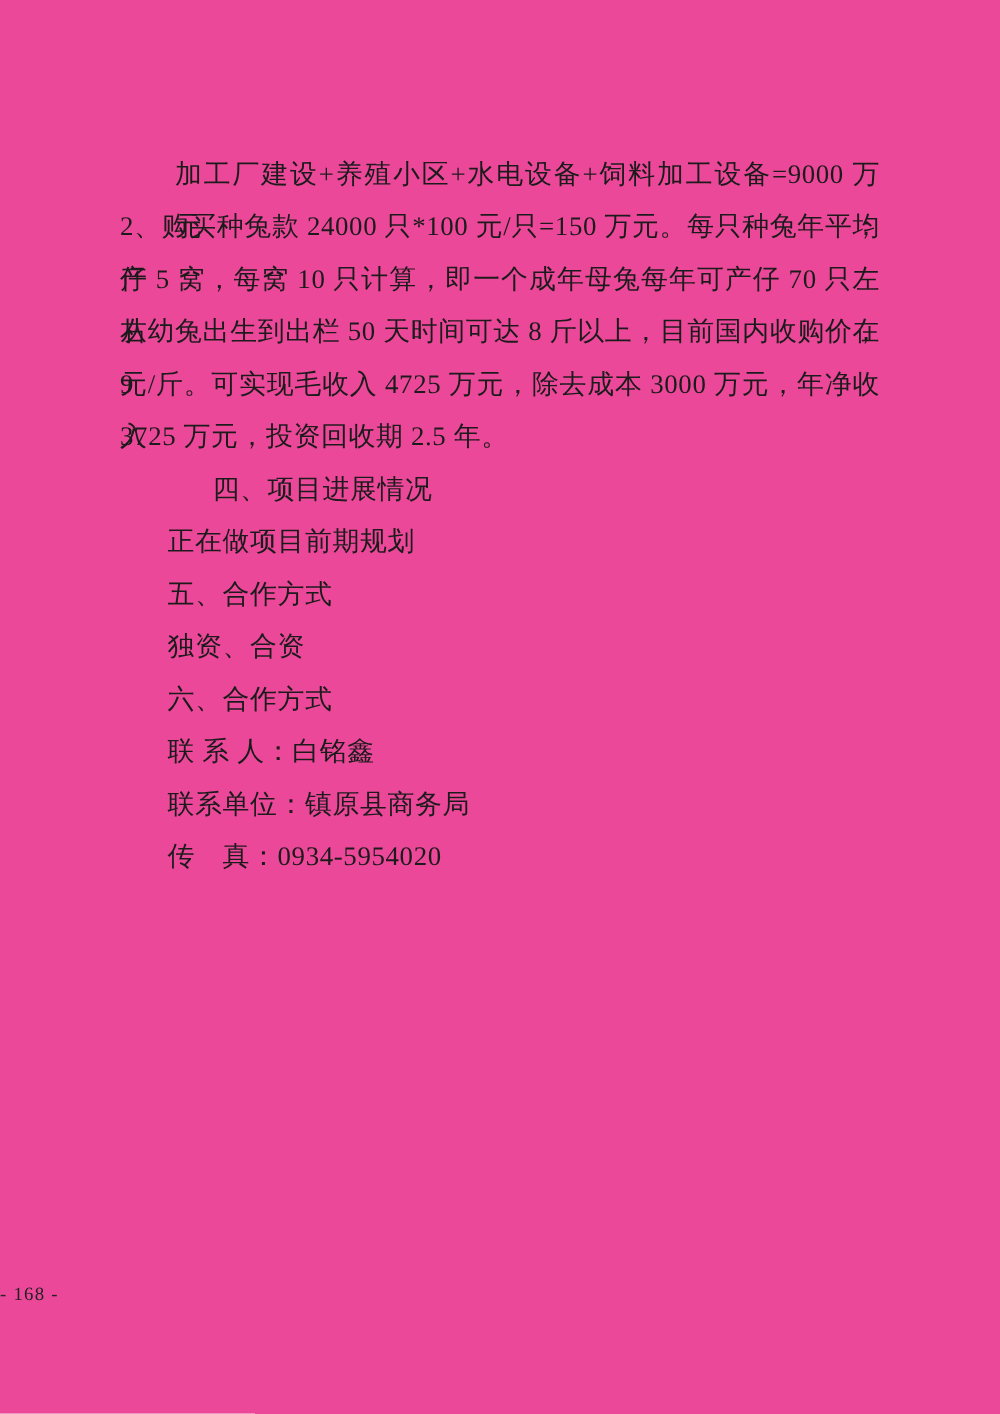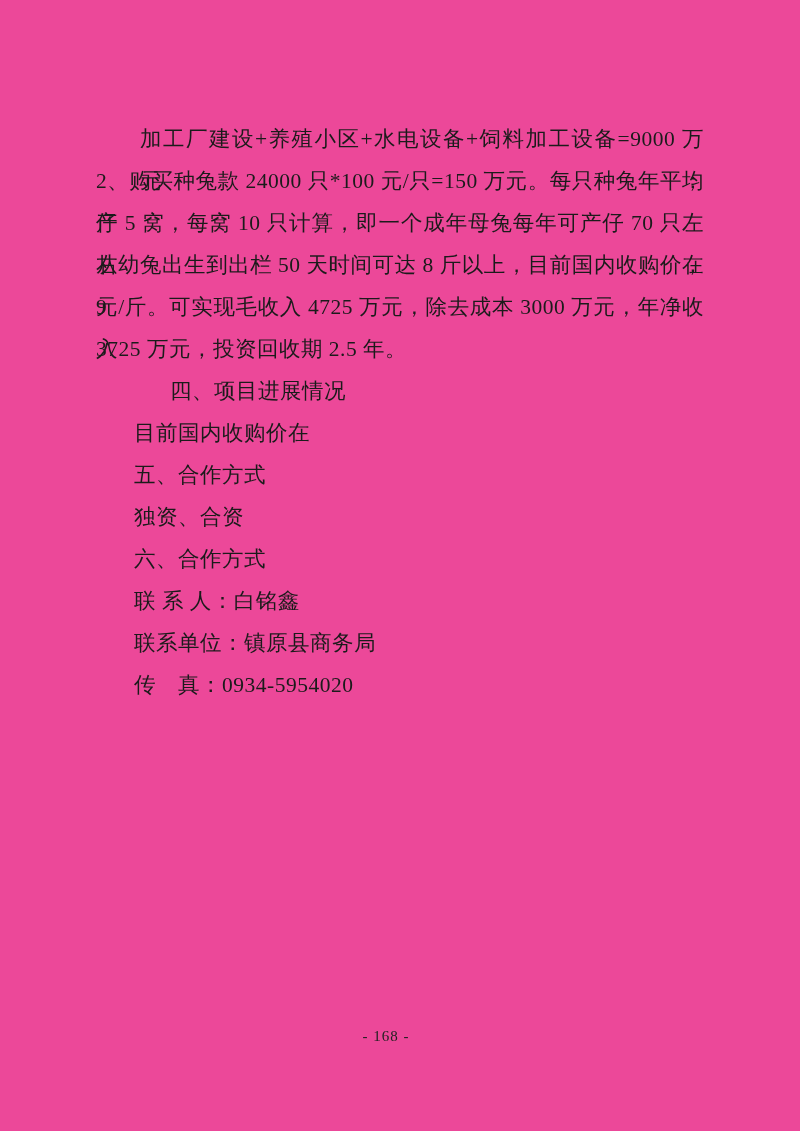--- a/index.html
+++ b/index.html
@@ -32,39 +32,38 @@
     text-align-last: justify;
   }
   .underline {
     text-decoration: underline;
     text-underline-offset: 4px;
   }
   .footer {
     position: absolute;
     left: 0; top: 1028px;
     width: 772px;
-    text-align: center;
     font-size: 15px;
     letter-spacing: 1px;
     color: #222222;
   }
 </style>
 </head>
 <body>
 
 <div class="page">
   <div class="content">
       <div class="line fill" style="padding-left: 44px;">加工厂建设+养殖小区+水电设备+饲料加工设备=9000 万元；</div>
       <div class="line fill" style="padding-left: 0px;">2、购买种兔款 24000 只*100 元/只=150 万元。每只种兔年平均产</div>
       <div class="line fill" style="padding-left: 0px;">仔 5 窝，每窝 10 只计算，即一个成年母兔每年可产仔 70 只左右，</div>
       <div class="line fill" style="padding-left: 0px;">从幼兔出生到出栏 50 天时间可达 8 斤以上，目前国内收购价在 9</div>
       <div class="line fill" style="padding-left: 0px;">元/斤。可实现毛收入 4725 万元，除去成本 3000 万元，年净收入</div>
       <div class="line" style="padding-left: 0px;">3725 万元，投资回收期 2.5 年。</div>
       <div class="line" style="padding-left: 74px;">四、项目进展情况</div>
-      <div class="line" style="padding-left: 38px;">目前国内收购价在</div>
+      <div class="line" style="padding-left: 38px;">正在做项目前期规划</div>
       <div class="line" style="padding-left: 38px;">五、合作方式</div>
       <div class="line" style="padding-left: 38px;">独资、合资</div>
       <div class="line" style="padding-left: 38px;">六、合作方式</div>
       <div class="line" style="padding-left: 38px;">联 系 人：白铭鑫</div>
       <div class="line" style="padding-left: 38px;">联系单位：镇原县商务局</div>
       <div class="line" style="padding-left: 38px;">传　真：0934-5954020</div>
     </div>
   <div class="footer">- 168 -</div>
 </div>
 

